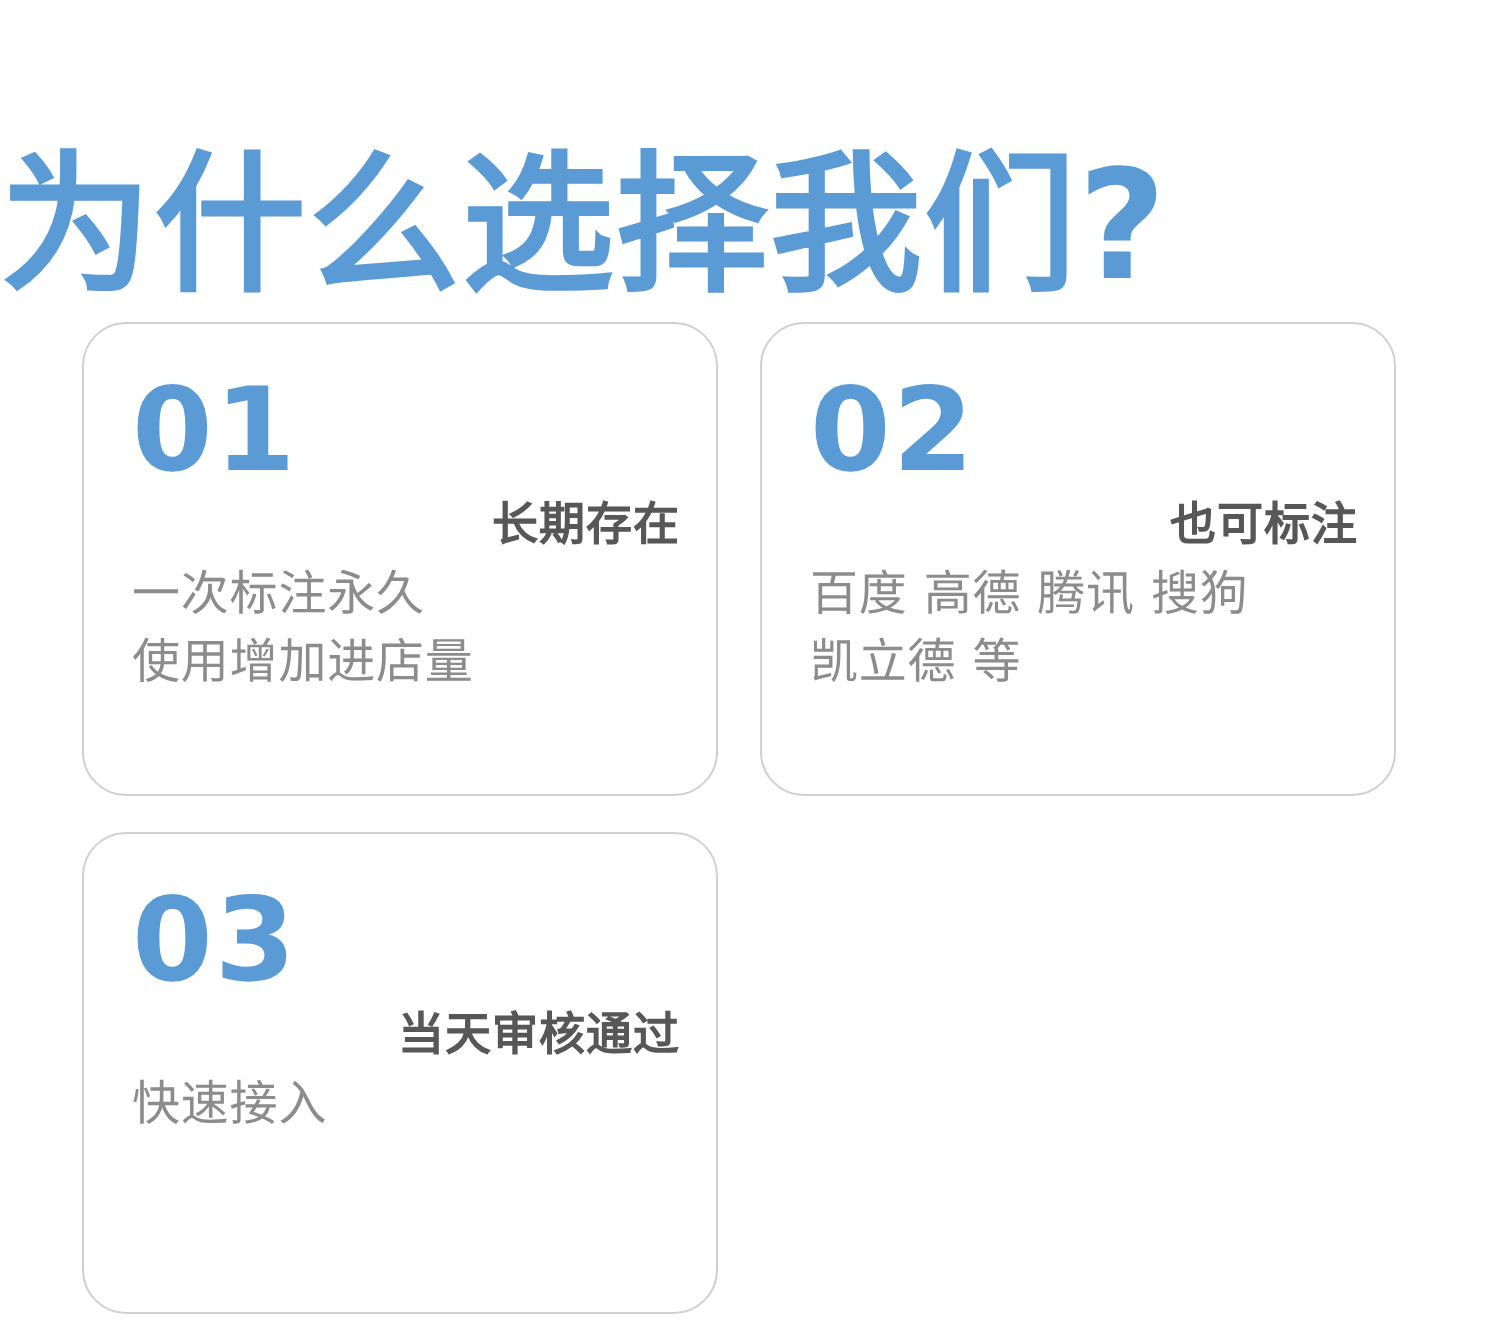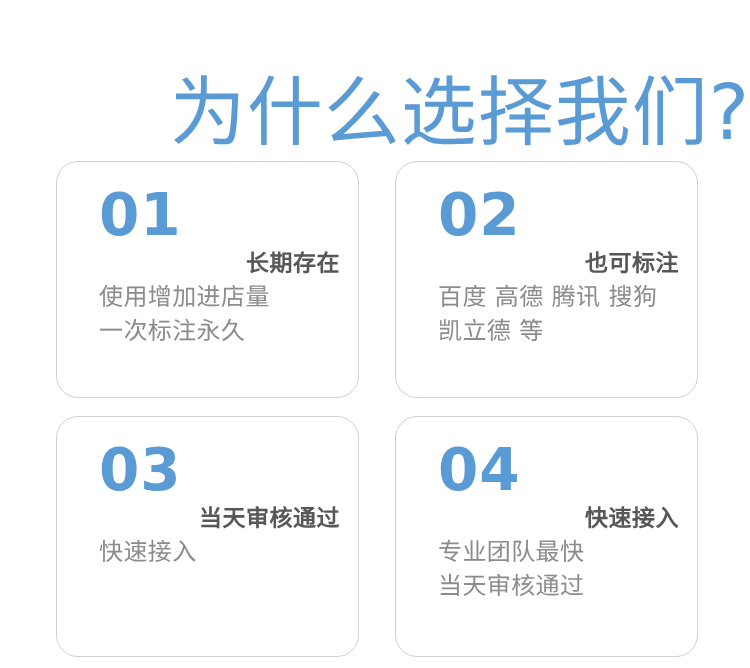--- a/index.html
+++ b/index.html
@@ -23,24 +23,24 @@
     background: #ffffff;
     box-sizing: border-box;
   }
 
   
   .headline {
     position: absolute;
     left: 0;
     top: 14px;
     width: 750px;
-    text-align: right;
+    text-align: left;
     color: #5b9bd5;
     font-size: 76px;
-    font-weight: 400;
+    font-weight: 700;
     line-height: 96px;
     letter-spacing: 1px;
     white-space: nowrap;
   }
 
   
   .card-grid {
     position: absolute;
     left: 41px;
     top: 161px;
@@ -52,23 +52,22 @@
     column-gap: 21px;
     row-gap: 18px;
   }
 
   .card {
     position: relative;
     box-sizing: border-box;
     background: #ffffff;
     border: 1px solid #d0d0d0;
     border-radius: 22px;
-    padding: 22px 18px 12px 42px;
+    padding: 22px 18px 12px 24px;
     overflow: hidden;
-    margin-left: 15px;
   }
 
   .card-number {
     color: #5b9bd5;
     font-size: 58px;
     font-weight: 700;
     line-height: 62px;
     letter-spacing: 1px;
     margin: 0 0 2px 0;
   }
@@ -105,45 +104,37 @@
 <div class="page">
 
   <h1 class="headline">为什么选择我们?</h1>
 
   <div class="card-grid">
 
     <div class="card">
       <div class="card-number">01</div>
       <div class="card-heading">长期存在</div>
       <ul class="card-body">
+        <li>一次标注永久</li>
         <li>使用增加进店量</li>
-        <li>一次标注永久</li>
       </ul>
     </div>
 
     <div class="card">
       <div class="card-number">02</div>
       <div class="card-heading">也可标注</div>
       <ul class="card-body">
         <li>百度 高德 腾讯 搜狗</li>
         <li>凯立德 等</li>
       </ul>
     </div>
 
     <div class="card">
       <div class="card-number">03</div>
       <div class="card-heading">当天审核通过</div>
       <ul class="card-body">
         <li>快速接入</li>
       </ul>
     </div>
 
-    <div class="card">
-      <div class="card-number">04</div>
-      <div class="card-heading">快速接入</div>
-      <ul class="card-body">
-        <li>专业团队最快</li>
-        <li>当天审核通过</li>
-      </ul>
-    </div>
 
   </div>
 </div>
 
 </body></html>

